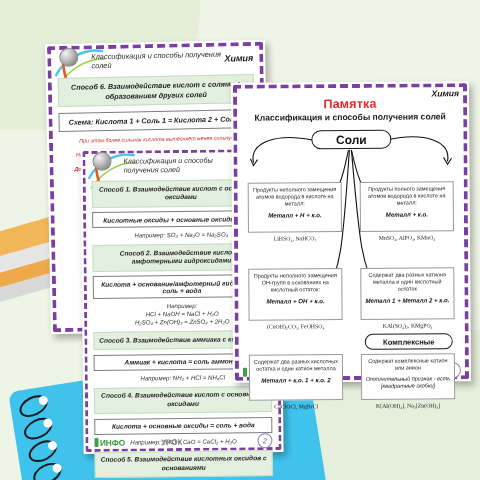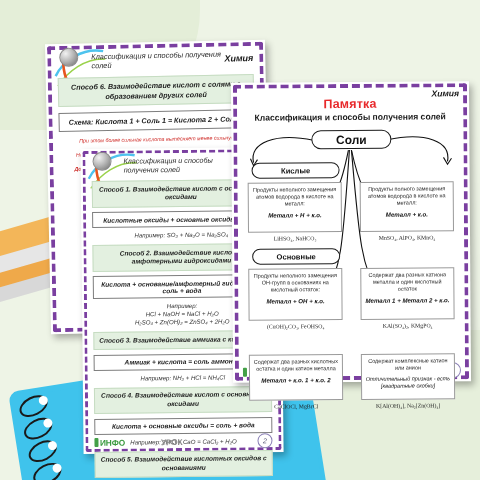--- a/index.html
+++ b/index.html
@@ -306,52 +306,51 @@
           <path d="M110,22 C117,110 119,140 137,168" stroke="#111" stroke-width="1.1" fill="none"></path>
 
           <path d="M70,84 L75,92 L79,85" stroke="#111" stroke-width="1.1" fill="none"></path>
           <path d="M140,85 L145,92 L149,84" stroke="#111" stroke-width="1.1" fill="none"></path>
           <path d="M78,162 L83,170 L87,163" stroke="#111" stroke-width="1.1" fill="none"></path>
           <path d="M132,163 L137,170 L141,162" stroke="#111" stroke-width="1.1" fill="none"></path>
         </svg>
 
         <div class="pill root" style="left:70px;top:2px;width:78px;height:17px">Соли</div>
 
-        <div class="pill" style="left:10px;top:34px;width:86px;height:14px">Кислые</div>
         <div class="defbox" style="left:6px;top:54px;width:94px;height:50px">
           <div class="d1">Продукты неполного замещения атомов водорода в кислоте на металл:</div>
           <div class="d2">Металл + Н + к.о.</div>
         </div>
         <div class="formula" style="left:6px;top:107px;width:94px">LiHSO₄, NaHCO₃</div>
 
         <div class="defbox" style="left:118px;top:54px;width:94px;height:50px">
           <div class="d1">Продукты полного замещения атомов водорода в кислоте на металл:</div>
           <div class="d2">Металл + к.о.</div>
         </div>
         <div class="formula" style="left:118px;top:107px;width:94px">MnSO₄, AlPO₄, KMnO₄</div>
 
-        <div class="pill" style="left:10px;top:120px;width:86px;height:14px">Основные</div>
         <div class="defbox" style="left:6px;top:140px;width:94px;height:52px">
           <div class="d1">Продукты неполного замещения ОН-групп в основаниях на кислотный остаток:</div>
           <div class="d2">Металл + ОН + к.о.</div>
         </div>
         <div class="formula" style="left:6px;top:195px;width:94px">(CuOH)₂CO₃, FeOHSO₄</div>
 
         <div class="defbox" style="left:118px;top:140px;width:94px;height:52px">
           <div class="d1">Содержат два разных катиона металла и один кислотный остаток</div>
           <div class="d2">Металл 1 + Металл 2 + к.о.</div>
         </div>
         <div class="formula" style="left:118px;top:195px;width:94px">KAl(SO₄)₂, KMgPO₄</div>
 
         <div class="defbox" style="left:6px;top:226px;width:94px;height:46px">
           <div class="d1">Содержат два разных кислотных остатка и один катион металла</div>
           <div class="d2">Металл + к.о. 1 + к.о. 2</div>
         </div>
         <div class="formula" style="left:6px;top:275px;width:94px">CaClOCl, MgBrCl</div>
 
+        <div class="pill" style="left:122px;top:206px;width:86px;height:14px">Комплексные</div>
         <div class="defbox" style="left:118px;top:226px;width:94px;height:46px">
           <div class="d1">Содержат комплексные катион или анион</div>
           <div class="d2 small">Отличительный признак - есть [квадратные скобки]</div>
         </div>
         <div class="formula" style="left:118px;top:275px;width:94px">K[Al(OH)₄], Na₂[Zn(OH)₄]</div>
       </div>
     </div>
 
     <div class="footer">
       <div class="logo">

